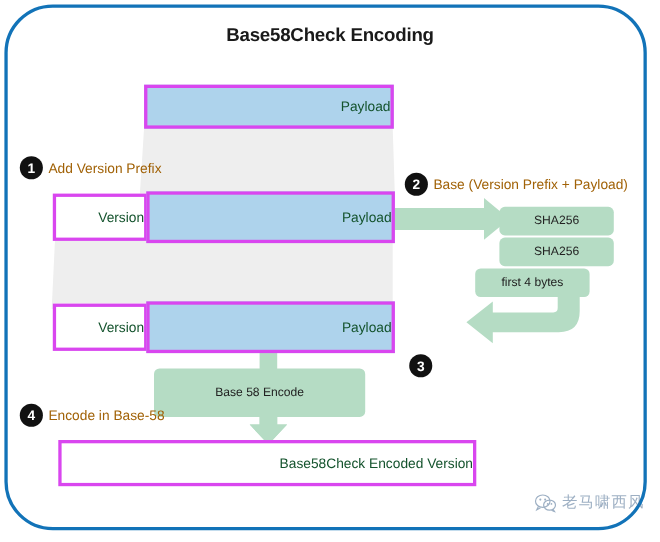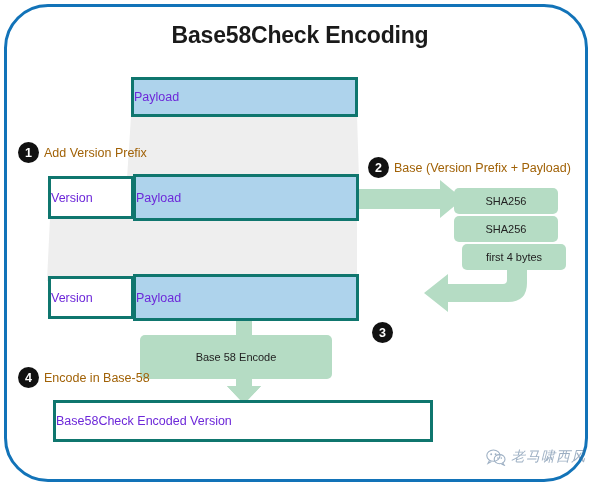--- a/index.html
+++ b/index.html
@@ -30,36 +30,36 @@
     background: #ffffff;
   }
 
   
   #title {
     position: absolute;
     left: 0;
     top: 22px;
     width: 600px;
     text-align: center;
-    font-size: 23px;
+    font-size: 17px;
     font-weight: bold;
     color: #1a1a1a;
     letter-spacing: -0.2px;
   }
 
   
   .box {
     position: absolute;
     box-sizing: border-box;
-    border: 3px solid #0f766e;
-    display: flex;
-    align-items: center;
-    justify-content: flex-start;
+    border: 3px solid #d946ef;
+    display: flex;
+    align-items: center;
+    justify-content: flex-end;
     font-size: 12.5px;
-    color: #6d28d9;
+    color: #14532d;
     background: #ffffff;
   }
   .box.fill-blue { background: #aed3ec; }
   .box.fill-white { background: #ffffff; }
 
   
   .mint {
     position: absolute;
     background: #b5dcc4;
     box-sizing: border-box;
@@ -108,21 +108,20 @@
 
   
   #watermark {
     position: absolute;
     right: 14px;
     bottom: 27px;
     display: flex;
     align-items: center;
     gap: 5px;
     opacity: 0.55;
-    font-style: italic;
   }
   #watermark .wm-text {
     font-size: 14px;
     color: #4e6f93;
     letter-spacing: 1px;
     font-family: "DejaVu Sans", sans-serif;
   }
 </style>
 </head>
 <body>
@@ -185,21 +184,21 @@
   <div class="box fill-blue" style="left:133px; top:274px; width:226px; height:47px;">
     <span>Payload</span>
   </div>
 
   <div class="mint" style="left:454px; top:188px; width:104px; height:26px;">
     <span>SHA256</span>
   </div>
   <div class="mint" style="left:454px; top:216px; width:104px; height:26px;">
     <span>SHA256</span>
   </div>
-  <div class="mint" style="left:462px; top:244px; width:104px; height:26px;text-align:right;">
+  <div class="mint" style="left:432px; top:244px; width:104px; height:26px;text-align:right;">
     <span>first 4 bytes</span>
   </div>
 
   <div class="box fill-white" style="left:53px; top:400px; width:380px; height:42px;">
     <span>Base58Check Encoded Version</span>
   </div>
 
   <div class="step" style="left:18px; top:142px;">
     <span class="bullet">1</span>
     <span class="caption">Add Version Prefix</span>

